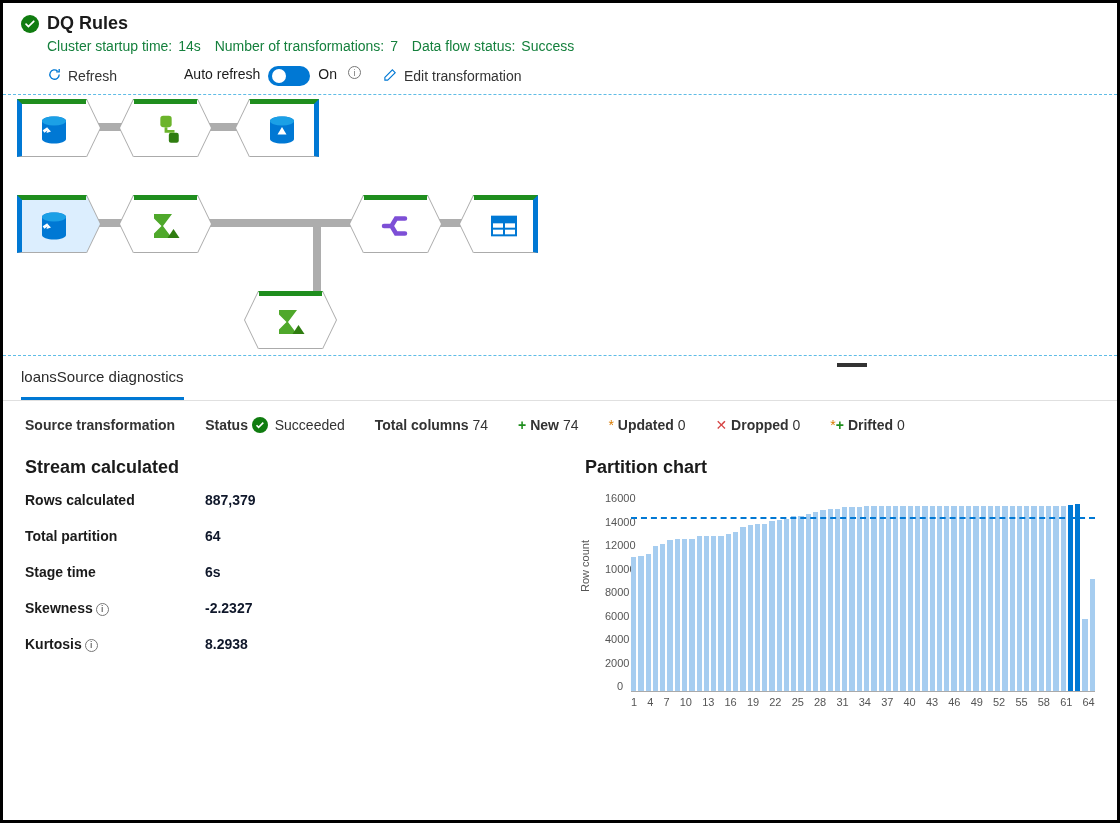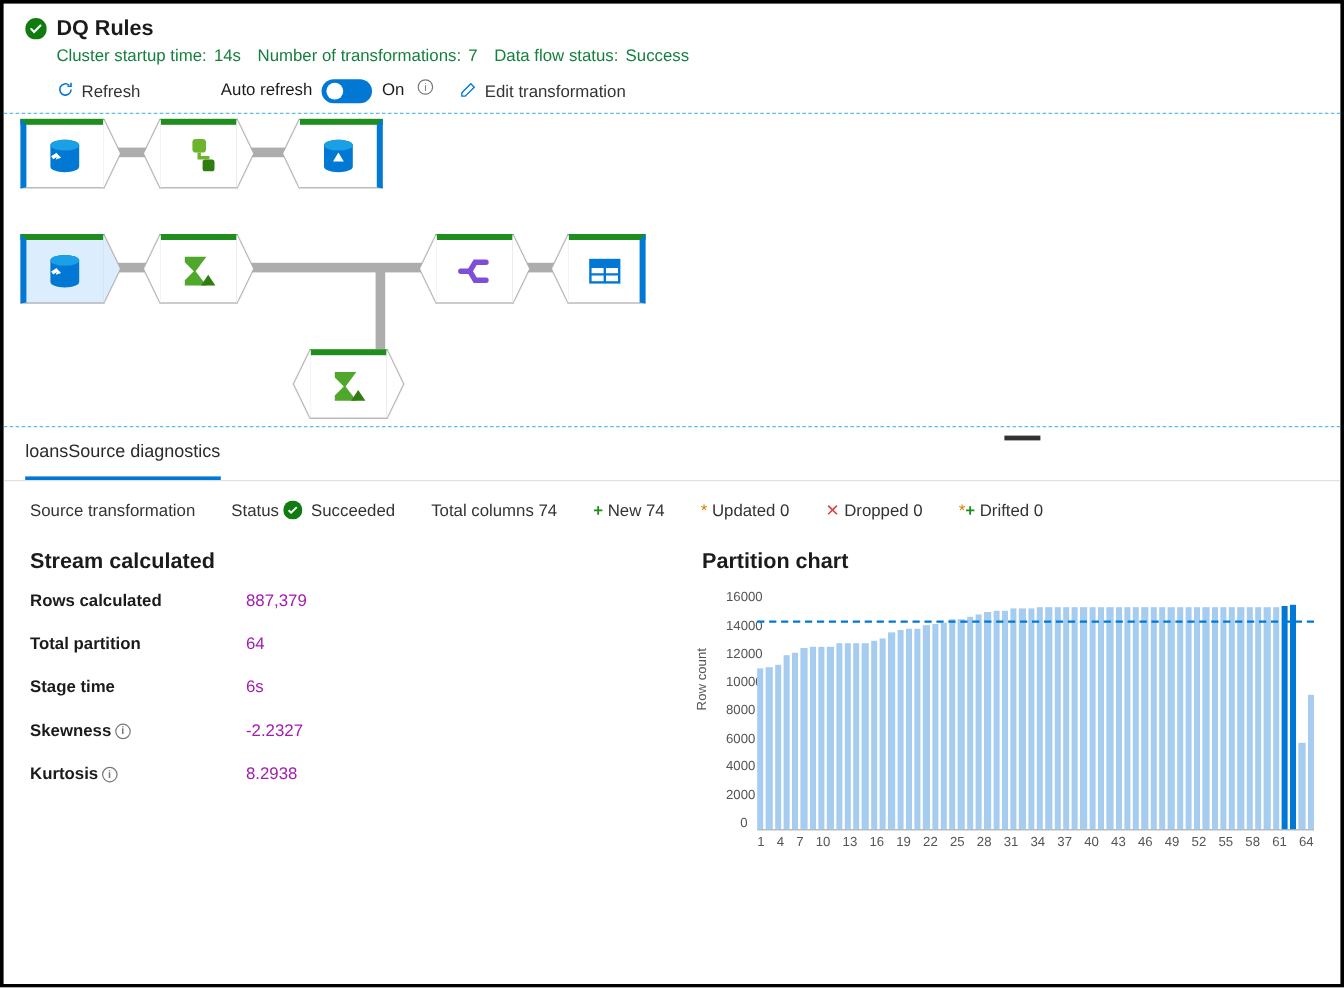--- a/index.html
+++ b/index.html
@@ -49,35 +49,35 @@
   .node.sel::before,.node.sel::after{border-left-color:#dceefe;border-right-color:#dceefe;}
   .wire{position:absolute;background:#adadad;height:8px;}
   .wirev{position:absolute;background:#adadad;width:8px;}
 
   
   .tabs{padding:0 18px;border-bottom:1px solid var(--border);}
   .tab{display:inline-block;padding:12px 0;font-size:15px;color:#2b2b2b;border-bottom:3px solid var(--blue);}
 
   
   .strip{padding:16px 22px;display:flex;align-items:center;gap:30px;font-size:14px;color:#333;}
-  .strip b{font-weight:400;}
+  .strip b{font-weight:700;}
   .st-icon{display:inline-flex;vertical-align:-3px;margin-right:3px;}
   .plus{color:#1f8e1e;font-weight:bold;}
   .ast-o{color:var(--orange);}
   .ast-r{color:var(--red);}
   .ast-g{color:#1f8e1e;}
 
   
   .body{display:flex;padding:0 22px 10px 22px;gap:40px;}
   .left{flex:0 0 520px;}
   .right{flex:1;}
   h3{font-size:18px;font-weight:600;margin:8px 0 14px 0;}
   .kv{display:flex;margin-bottom:20px;}
   .kv .k{width:180px;font-weight:600;}
-  .kv .v{color:#a21caf;}
+  .kv .v{color:#0f172a;font-weight:bold;}
 
   
   .chart-wrap{position:relative;padding-left:46px;padding-bottom:48px;}
   .yaxis{position:absolute;left:0;top:0;display:flex;flex-direction:column-reverse;justify-content:space-between;height:200px;font-size:11px;text-align:right;width:38px;color:#555;padding-left:20px;}
   .ylabel{position:absolute;left:-6px;top:100px;transform:rotate(-90deg);transform-origin:left top;font-size:11px;color:#555;}
   .bars{display:flex;align-items:flex-end;height:200px;gap:2px;border-bottom:1px solid #aaa;position:relative;}
   .bar{flex:1;background:var(--blue-light);}
   .bar.hl{background:var(--blue);}
   .ref{position:absolute;left:0;right:0;border-top:2px dashed var(--blue);}
   .xaxis{display:flex;font-size:11px;color:#555;justify-content:space-between;margin-top:4px;}

